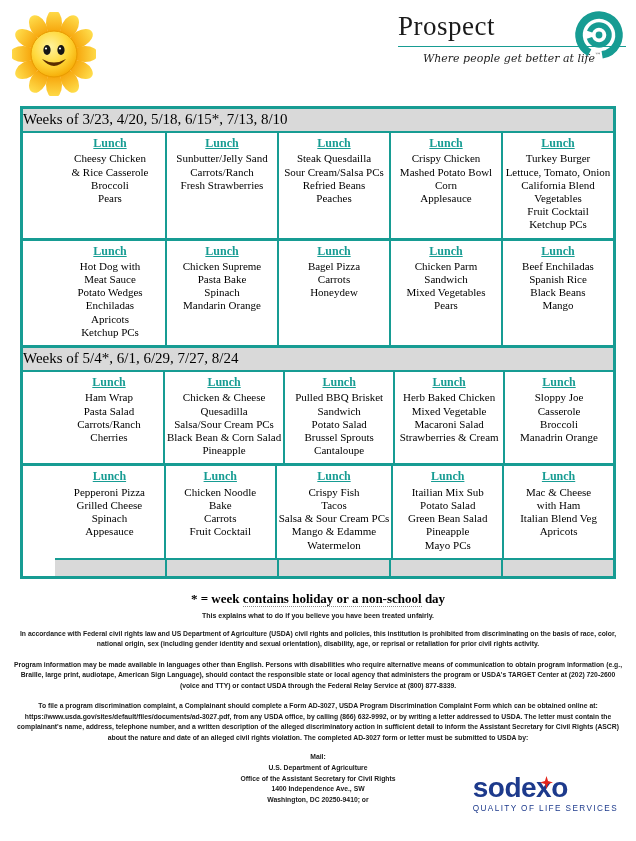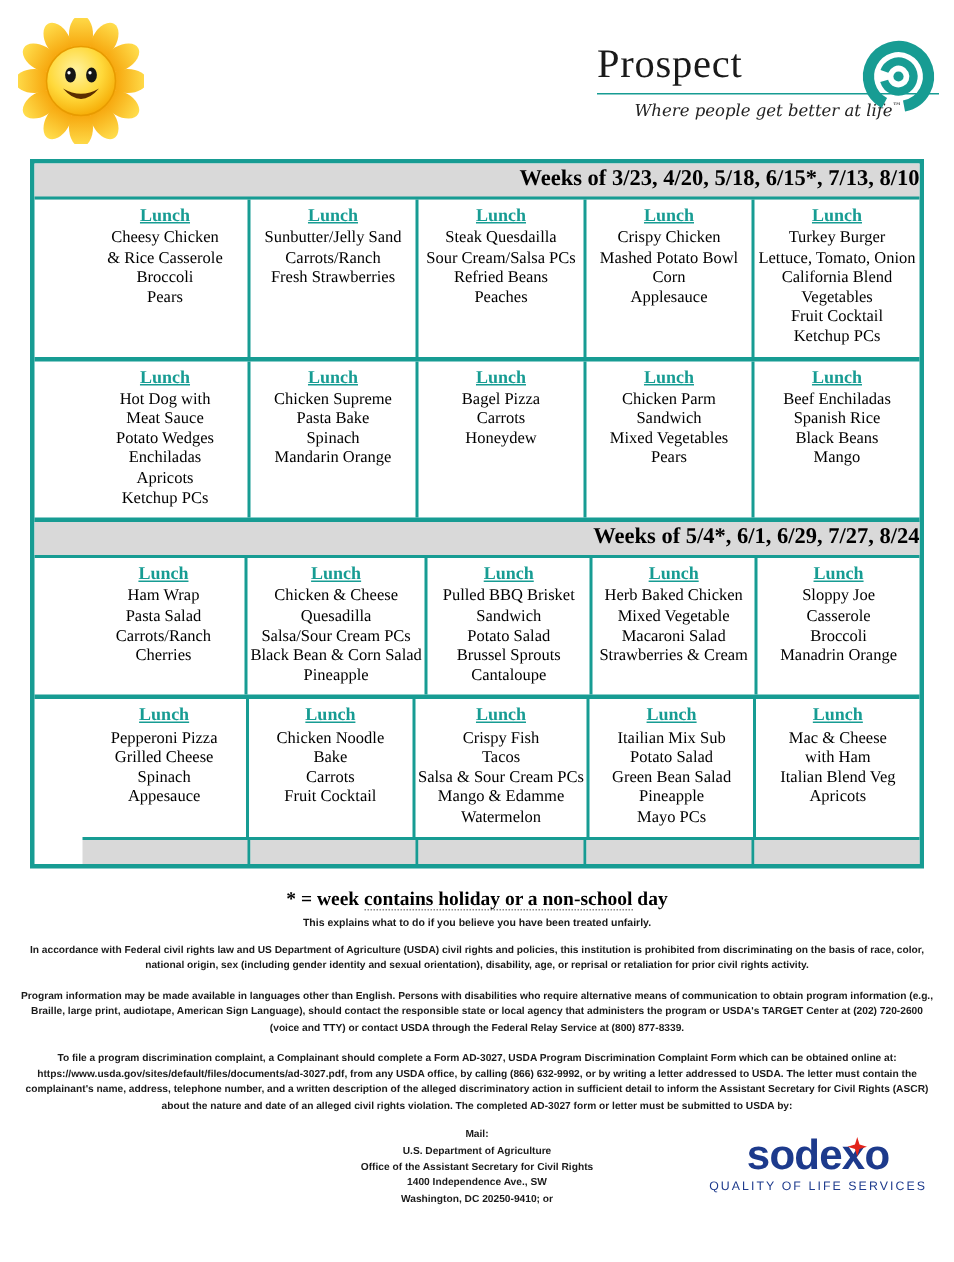--- a/index.html
+++ b/index.html
@@ -16,34 +16,34 @@
   }
 
   
   .header{display:flex;align-items:flex-start;padding:12px 10px 0 12px;height:100px;}
   .sun{width:84px;height:84px;flex:0 0 auto;}
   .page-title{
     font-size:27px;font-weight:bold;margin:40px 0 0 14px;white-space:nowrap;
     font-family:"Liberation Serif",serif;letter-spacing:.5px;
   }
   .logo{margin-left:auto;width:228px;padding-top:2px;}
-  .logo-main{position:relative;padding-right:56px;margin-top:16px;}
+  .logo-main{position:relative;padding-right:56px;}
   .logo-name{font-size:27px;line-height:.92;color:#1a1a1a;letter-spacing:.5px;}
   .logo-row2{display:flex;align-items:flex-end;gap:5px;}
   .affiliate{font-family:"Liberation Sans",sans-serif;font-size:6.8px;font-weight:bold;font-style:italic;line-height:1.25;padding-bottom:3px;color:#1a1a1a;}
   .spiral{position:absolute;right:0;top:-6px;width:54px;height:54px;}
   .logo-line{border-top:1.5px solid var(--teal);margin-top:7px;}
   .tagline{text-align:center;font-size:11px;font-style:italic;font-family:"DejaVu Serif",serif;margin-top:4px;color:#222;}
   .tagline sup{font-size:6px;}
 
   
   .menu-wrap{margin:6px 20px 0 20px;border:3px solid var(--teal);}
   .week-section + .week-section{border-top:3px solid var(--teal);}
   .week-header{
-    background:var(--gray);text-align:right;font-weight:bold;font-size:15px;
+    background:var(--gray);text-align:left;font-weight:normal;font-size:15px;
     padding:2px 0 3px;border-bottom:2px solid var(--teal);
   }
   .week-row{display:flex;align-items:stretch;margin-left:32px;}
   .menu-cell{
     flex:1 1 0;text-align:center;padding:3px 2px 6px;border-right:2px solid var(--teal);
     font-size:11px;line-height:1.2;
   }
   .menu-cell:last-child{border-right:none;}
   .lunch-label{color:var(--teal);font-weight:bold;text-decoration:underline;font-size:12px;margin-bottom:2px;cursor:pointer;}
   .menu-item{white-space:nowrap;}
@@ -58,21 +58,21 @@
   .fine-print{
     text-align:center;font-weight:bold;font-size:6.8px;line-height:1.55;
     margin:10px 12px 0;color:#1a1a1a;
   }
   .mail-block{
     text-align:center;font-weight:bold;font-size:6.8px;line-height:1.55;
     margin-top:9px;color:#1a1a1a;
   }
 
   
-  .sodexo{position:absolute;right:18px;top:756px;text-align:center;}
+  .sodexo{position:absolute;right:18px;top:774px;}
   .sodexo-name{
     position:relative;display:inline-block;color:var(--sodexo-blue);
     font-family:"Liberation Sans",sans-serif;font-weight:bold;font-size:28px;
     line-height:1;letter-spacing:-.5px;
   }
   .sodexo-star{position:absolute;top:-8px;right:15px;width:13px;height:13px;}
   .sodexo-tag{
     color:var(--sodexo-blue);font-family:"Liberation Sans",sans-serif;font-weight:normal;
     font-size:8.2px;letter-spacing:1.4px;margin-top:2px;white-space:nowrap;
   }

